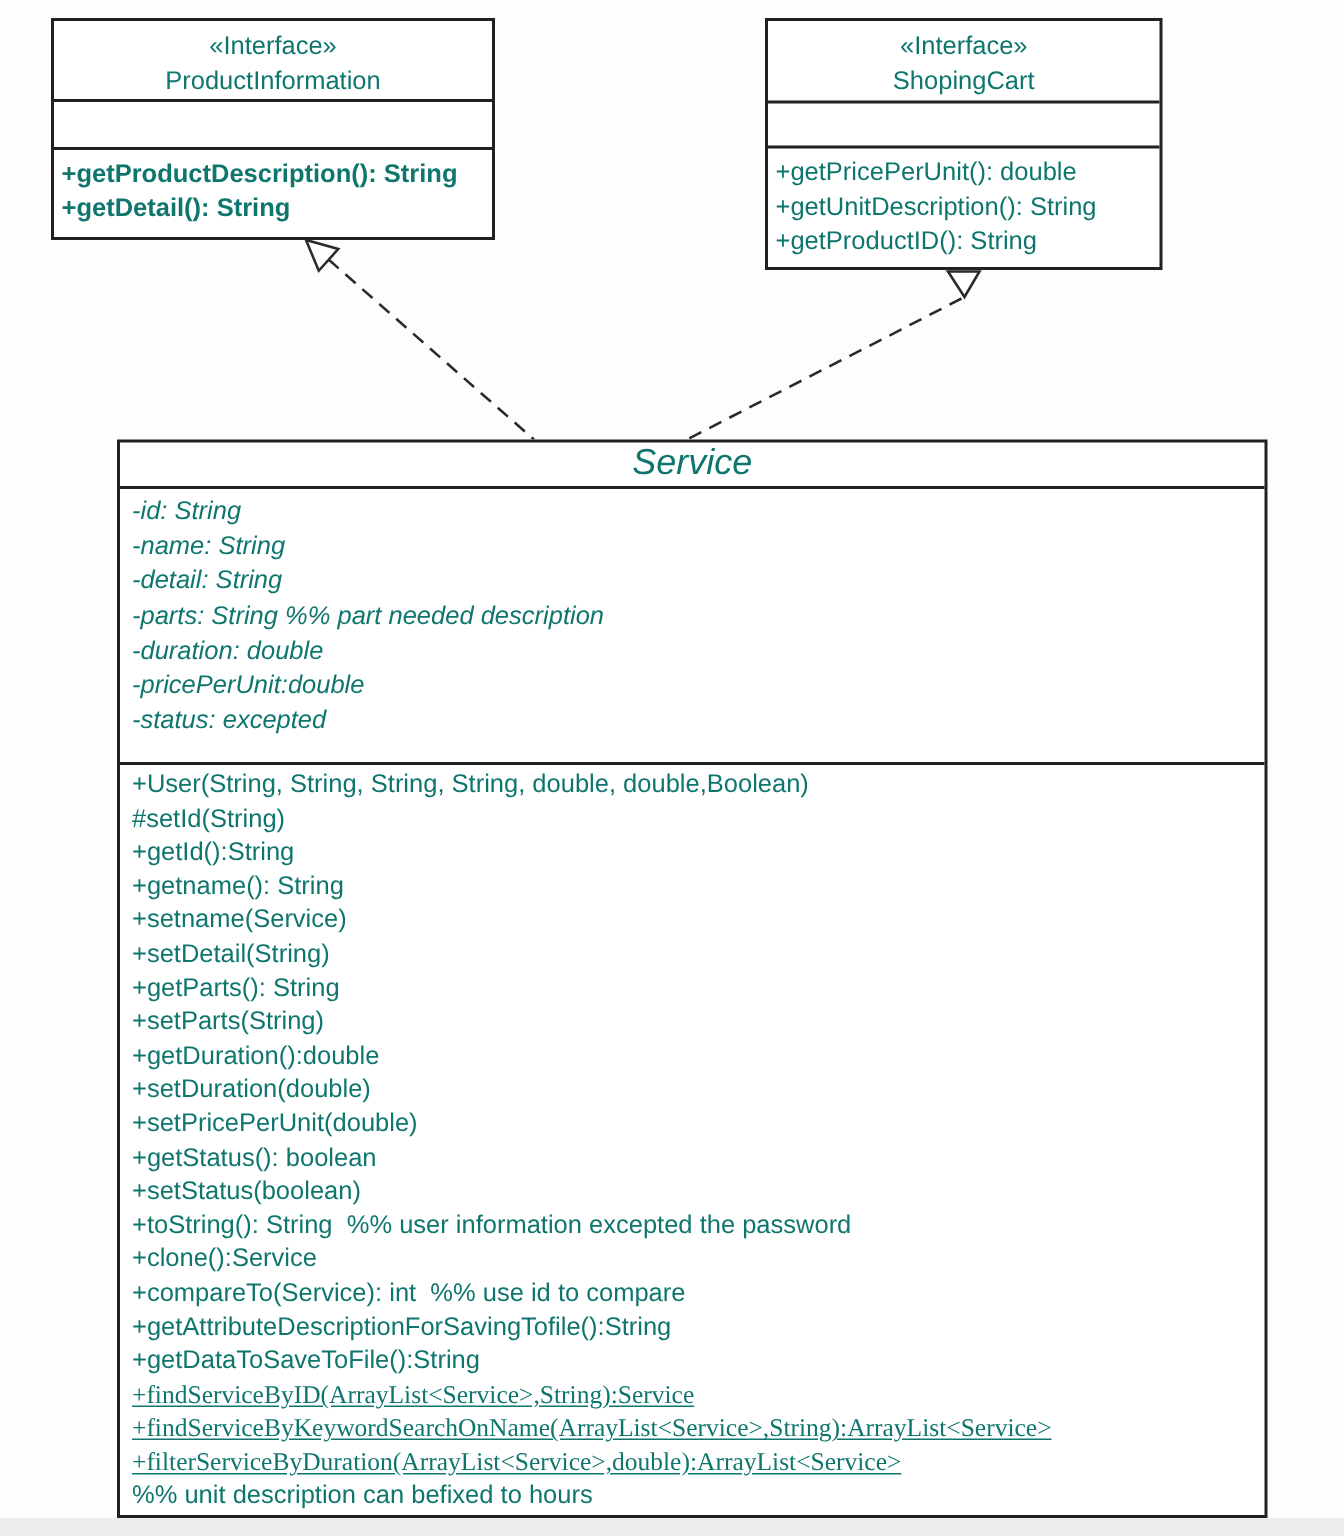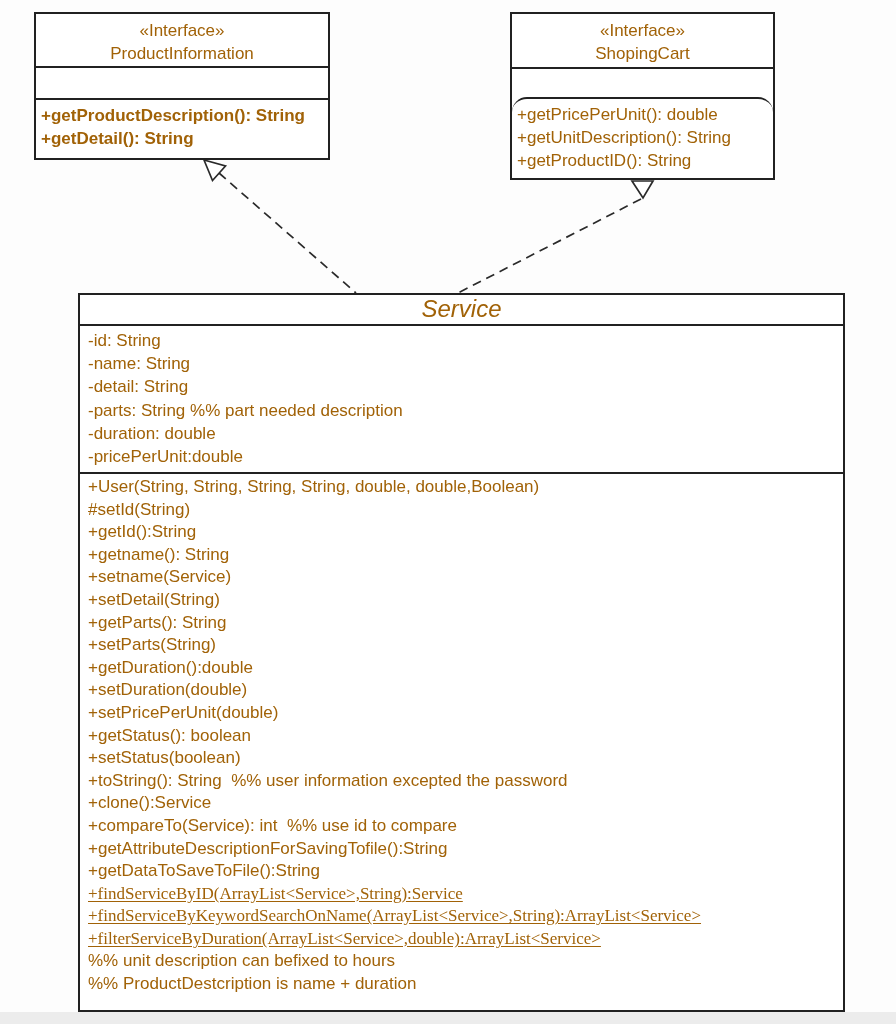--- a/index.html
+++ b/index.html
@@ -3,21 +3,21 @@
 <meta charset="utf-8">
 <style>
   * { margin: 0; padding: 0; box-sizing: border-box; }
   html, body { background: #ffffff; }
   .page {
     position: relative;
     width: 896px;
     height: 1024px;
     background: #fdfdfd;
     font-family: "Liberation Sans", sans-serif;
-    color: #a16207;
+    color: #0f766e;
     overflow: hidden;
   }
   .footer-strip {
     position: absolute;
     left: 0; top: 1012px;
     width: 896px; height: 12px;
     background: #ececec;
   }
   .connectors {
     position: absolute;
@@ -44,30 +44,30 @@
   .static-underline { text-decoration: underline; text-underline-offset: 2px; font-family: Liberation Serif, serif; }
 
   #box-product-information { left: 34px; top: 12px; width: 296px; height: 148px; }
   #box-product-information .cmp-title   { height: 52px; }
   #box-product-information .cmp-attrs   { height: 32px; }
   #box-product-information .cmp-methods { flex: 1; padding: 4px 5px 0; font-weight: bold; }
 
   #box-shoping-cart { left: 510px; top: 12px; width: 265px; height: 168px; }
   #box-shoping-cart .cmp-title   { height: 53px; }
   #box-shoping-cart .cmp-attrs   { height: 30px; }
-  #box-shoping-cart .cmp-methods { flex: 1; padding: 4px 5px 0; border-radius: 15px; }
+  #box-shoping-cart .cmp-methods { flex: 1; padding: 4px 5px 0; }
 
   #box-service { left: 78px; top: 293px; width: 767px; height: 719px; }
   #box-service .cmp-title {
     height: 29px;
     font-size: 24px;
     font-style: italic;
     line-height: 28px;
   }
-  #box-service .cmp-attrs { height: 148px; padding: 3px 8px 0; }
+  #box-service .cmp-attrs { height: 184px; padding: 3px 8px 0; font-style: italic; }
   #box-service .cmp-attrs .member-line { line-height: 23.2px; }
   #box-service .cmp-methods { flex: 1; padding: 2px 8px 0; }
   #box-service .cmp-methods .member-line { line-height: 22.6px; }
 </style>
 </head>
 <body>
 
 <div class="page">
 
   <svg class="connectors" viewBox="0 0 896 1024" xmlns="http://www.w3.org/2000/svg">

